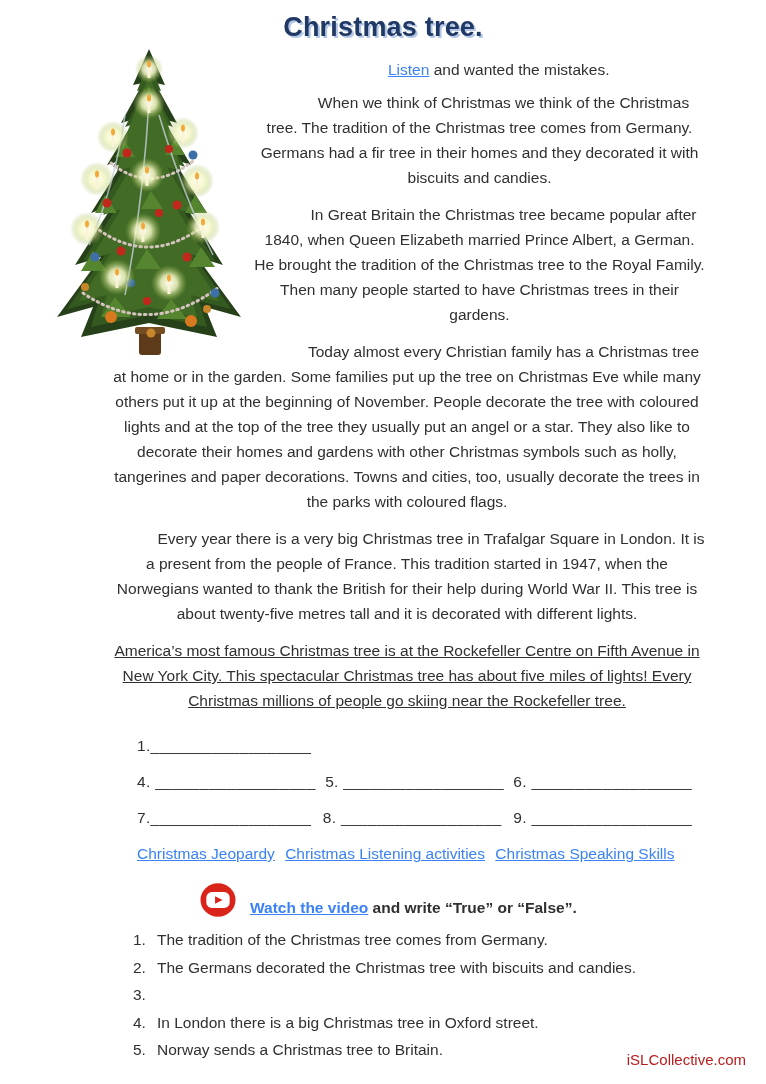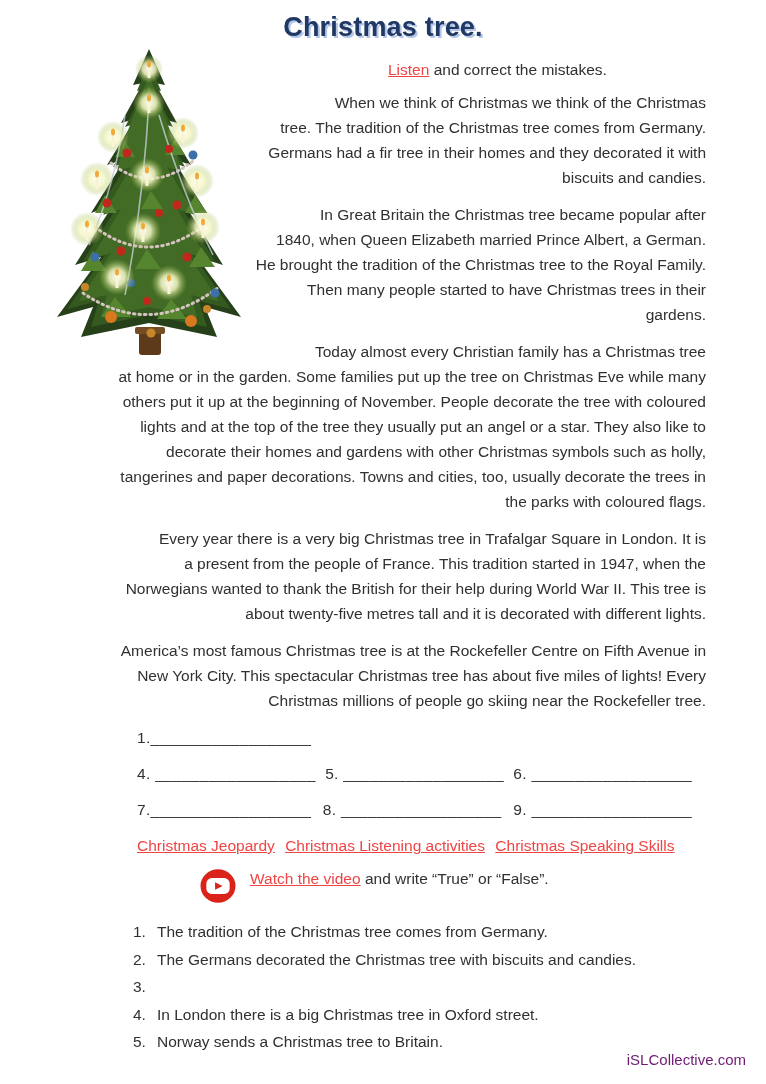--- a/index.html
+++ b/index.html
@@ -33,30 +33,30 @@
     float:left;
     width:188px;
     height:312px;
     margin-left:-53px;
     margin-right:10px;
     margin-top:-12px;
   }
 
   .listen-line { text-indent:135px; margin-bottom:8px; }
 
-  .content p.para { text-indent:48px; margin-bottom:12px; text-align:right; }
-  .content p.para.no-indent { text-indent:0; }
+  .content p.para { text-indent:48px; margin-bottom:12px; text-align:center; }
+  .content p.para.no-indent { text-indent:0;text-decoration:underline; }
 
   a.doclink, .link-blue {
-    color:#ef4444;
+    color:#3b82f6;
     text-decoration:underline;
     cursor:pointer;
   }
 
-  .blanks { margin-top:12px; padding-left:29px; padding-right:14px;text-align:center; }
+  .blanks { margin-top:20px; padding-left:29px; padding-right:14px;text-align:center; }
   .blank-row {
     display:flex;
     justify-content:space-between;
     margin-bottom:11px;
     white-space:nowrap;
     letter-spacing:0.3px;
   }
   .blank-item { color:#303030; }
 
   .links-row {
@@ -64,35 +64,36 @@
     margin-top:6px;
     white-space:nowrap;
     font-size:15.5px;
   }
   .links-row a { margin-right:6px; }
 
   .video-line {
     margin-top:8px;
     padding-left:88px;
     display:flex;
-    align-items:flex-start;
+    align-items:flex-end;
     height:46px;
+    font-weight:bold;
   }
   .yt-icon { width:44px; height:40px; flex:0 0 auto; margin-right:10px; cursor:pointer; }
 
   .statements { margin-top:6px; padding-left:25px; }
   .statement-row { display:flex; line-height:27.5px; font-size:15.5px; }
   .statement-num { width:24px; flex:0 0 auto; }
 
   .footer {
     position:absolute;
     right:20px;
     bottom:16px;
     font-size:15px;
-    color:#701a75;
+    color:#b91c1c;
   }
 </style>
 </head>
 <body>
 
 <div class="page">
 
   <h1 class="title">Christmas tree.</h1>
 
   <div class="content">
@@ -218,21 +219,21 @@
             </g>
           <g transform="translate(114,238)">
               <circle r="18" fill="url(#glow)"></circle>
               <rect x="-1.5" y="-2" width="3" height="13" fill="#f9f3d8"></rect>
               <ellipse cy="-5" rx="2" ry="3.6" fill="#f2a93b"></ellipse>
             </g>
         </g>
       </svg>
     </div>
 
-    <p class="listen-line"><a class="doclink">Listen</a><span> and correct the mistakes.</span></p>
+    <p class="listen-line"><a class="doclink">Listen</a><span> and wanted the mistakes.</span></p>
 
     <p class="para">When we think of Christmas we think of the Christmas tree. The tradition of the Christmas tree comes from Germany. Germans had a fir tree in their homes and they decorated it with biscuits and candies.</p>
     <p class="para">In Great Britain the Christmas tree became popular after 1840, when Queen Elizabeth married Prince Albert, a German. He brought the tradition of the Christmas tree to the Royal Family. Then many people started to have Christmas trees in their gardens.</p>
     <p class="para">Today almost every Christian family has a Christmas tree at home or in the garden. Some families put up the tree on Christmas Eve while many others put it up at the beginning of November. People decorate the tree with coloured lights and at the top of the tree they usually put an angel or a star. They also like to decorate their homes and gardens with other Christmas symbols such as holly, tangerines and paper decorations. Towns and cities, too, usually decorate the trees in the parks with coloured flags.</p>
     <p class="para">Every year there is a very big Christmas tree in Trafalgar Square in London. It is a present from the people of France. This tradition started in 1947, when the Norwegians wanted to thank the British for their help during World War II. This tree is about twenty-five metres tall and it is decorated with different lights.</p>
     <p class="para no-indent">America’s most famous Christmas tree is at the Rockefeller Centre on Fifth Avenue in New York City. This spectacular Christmas tree has about five miles of lights! Every Christmas millions of people go skiing near the Rockefeller tree.</p>
 
     <div class="blanks">
       <div class="blank-row">
         <span class="blank-item">1.__________________</span>

